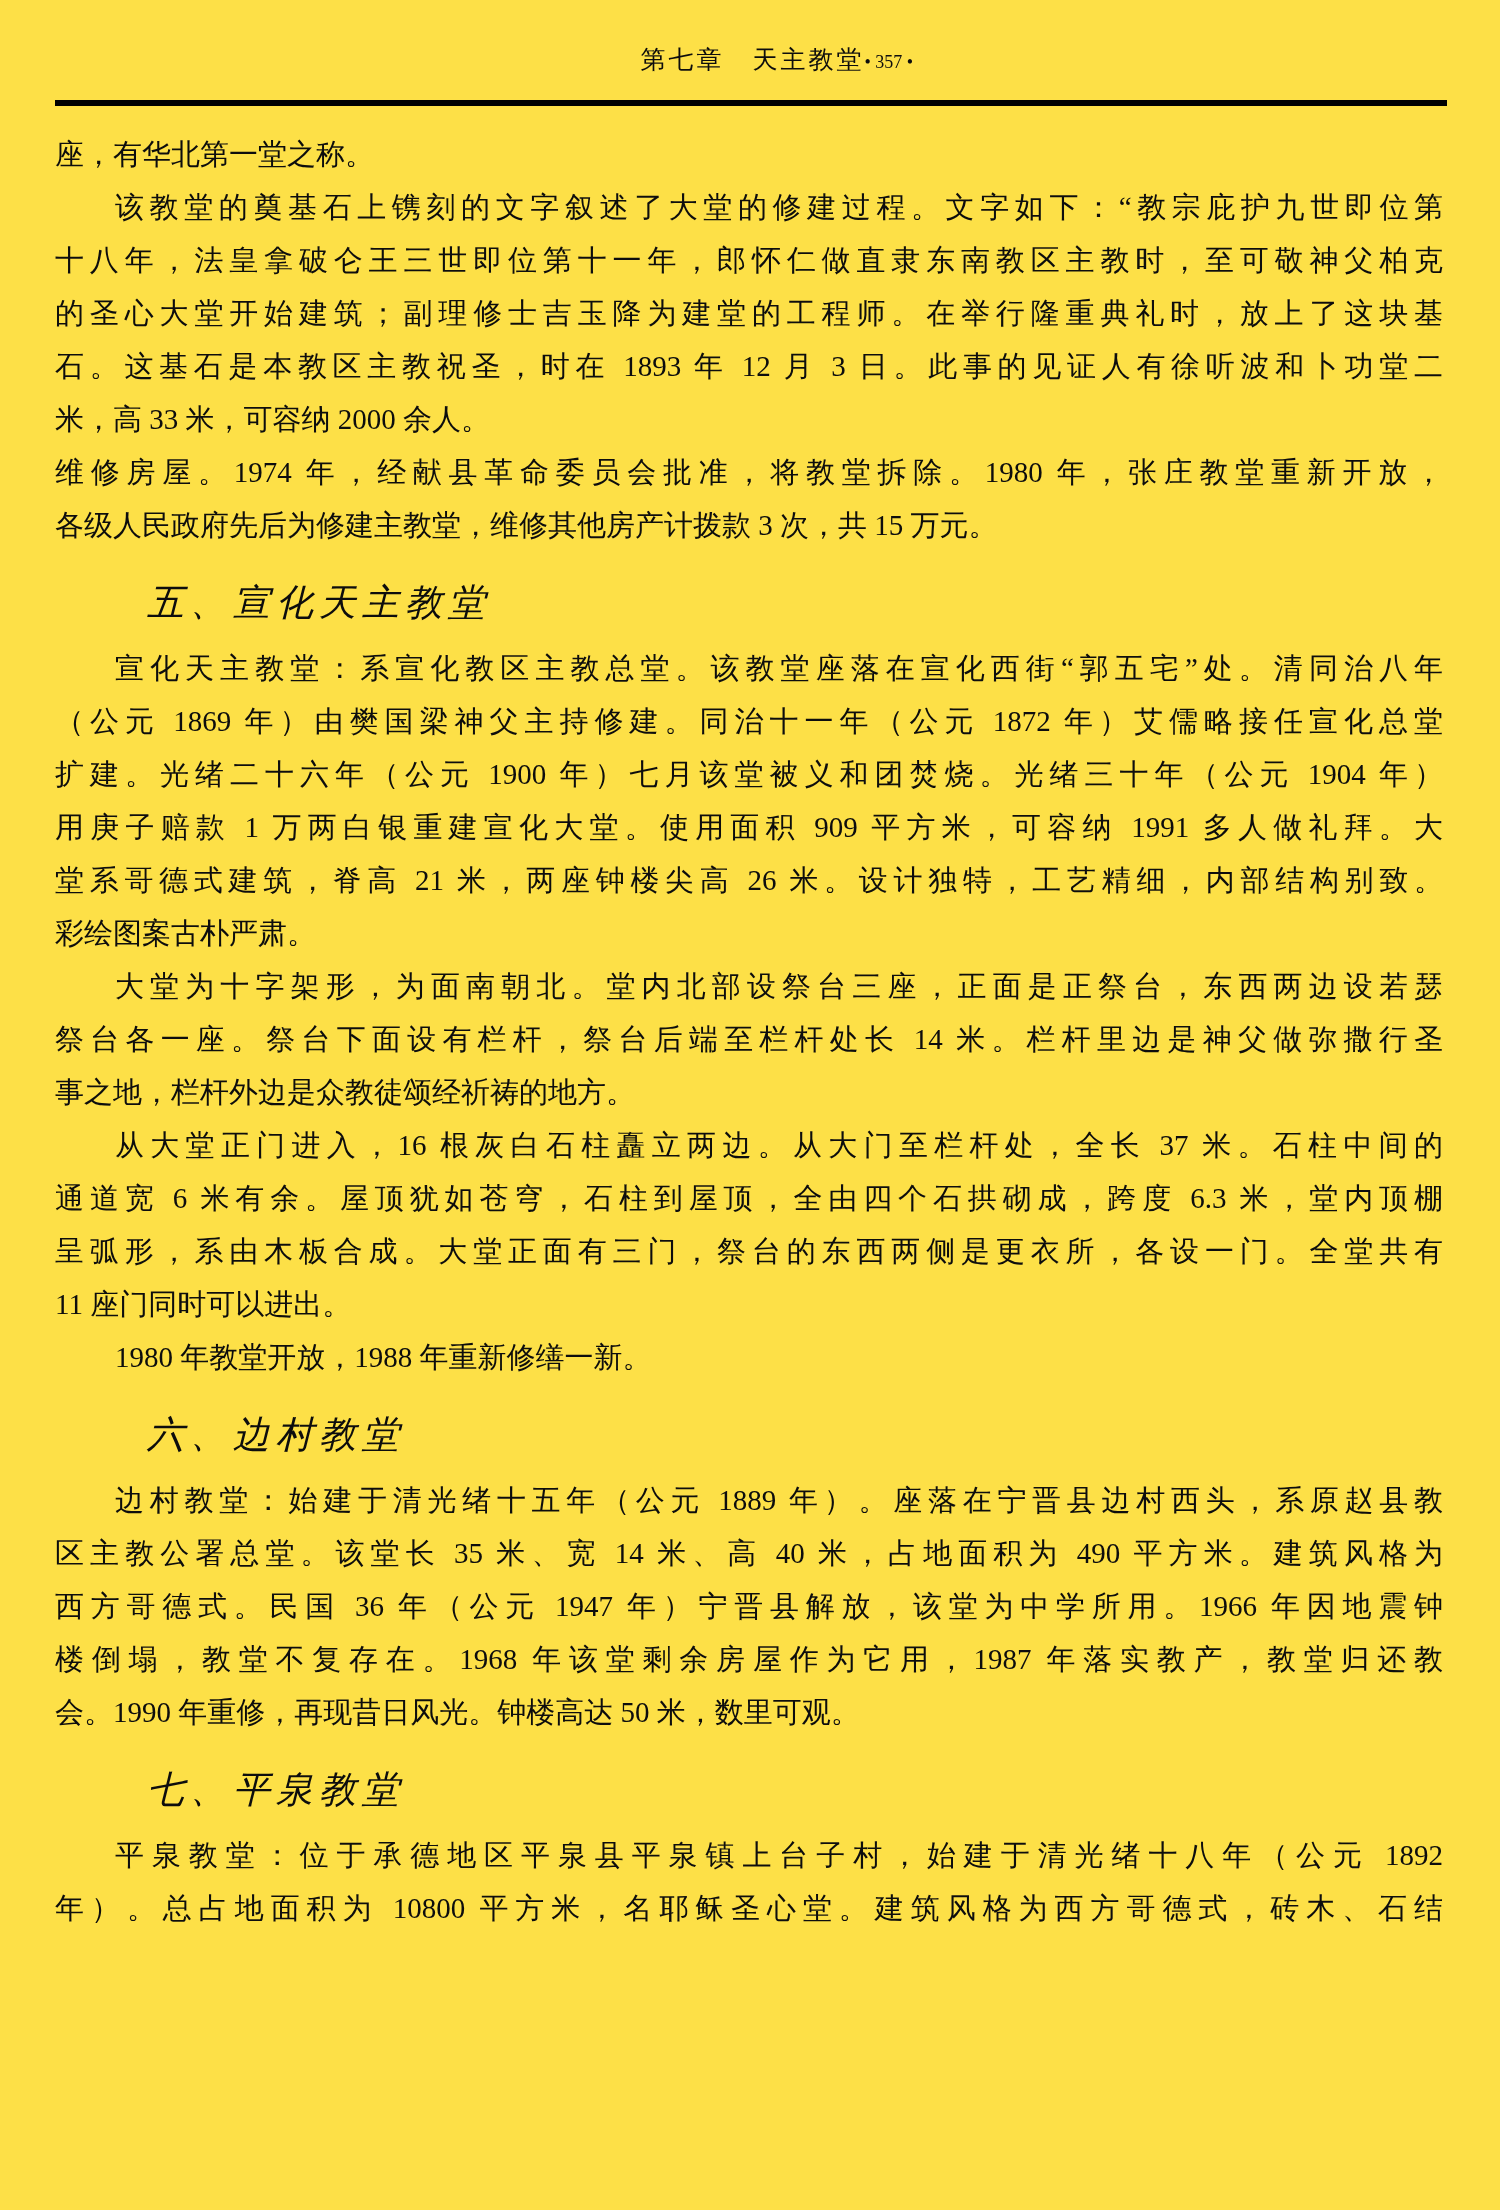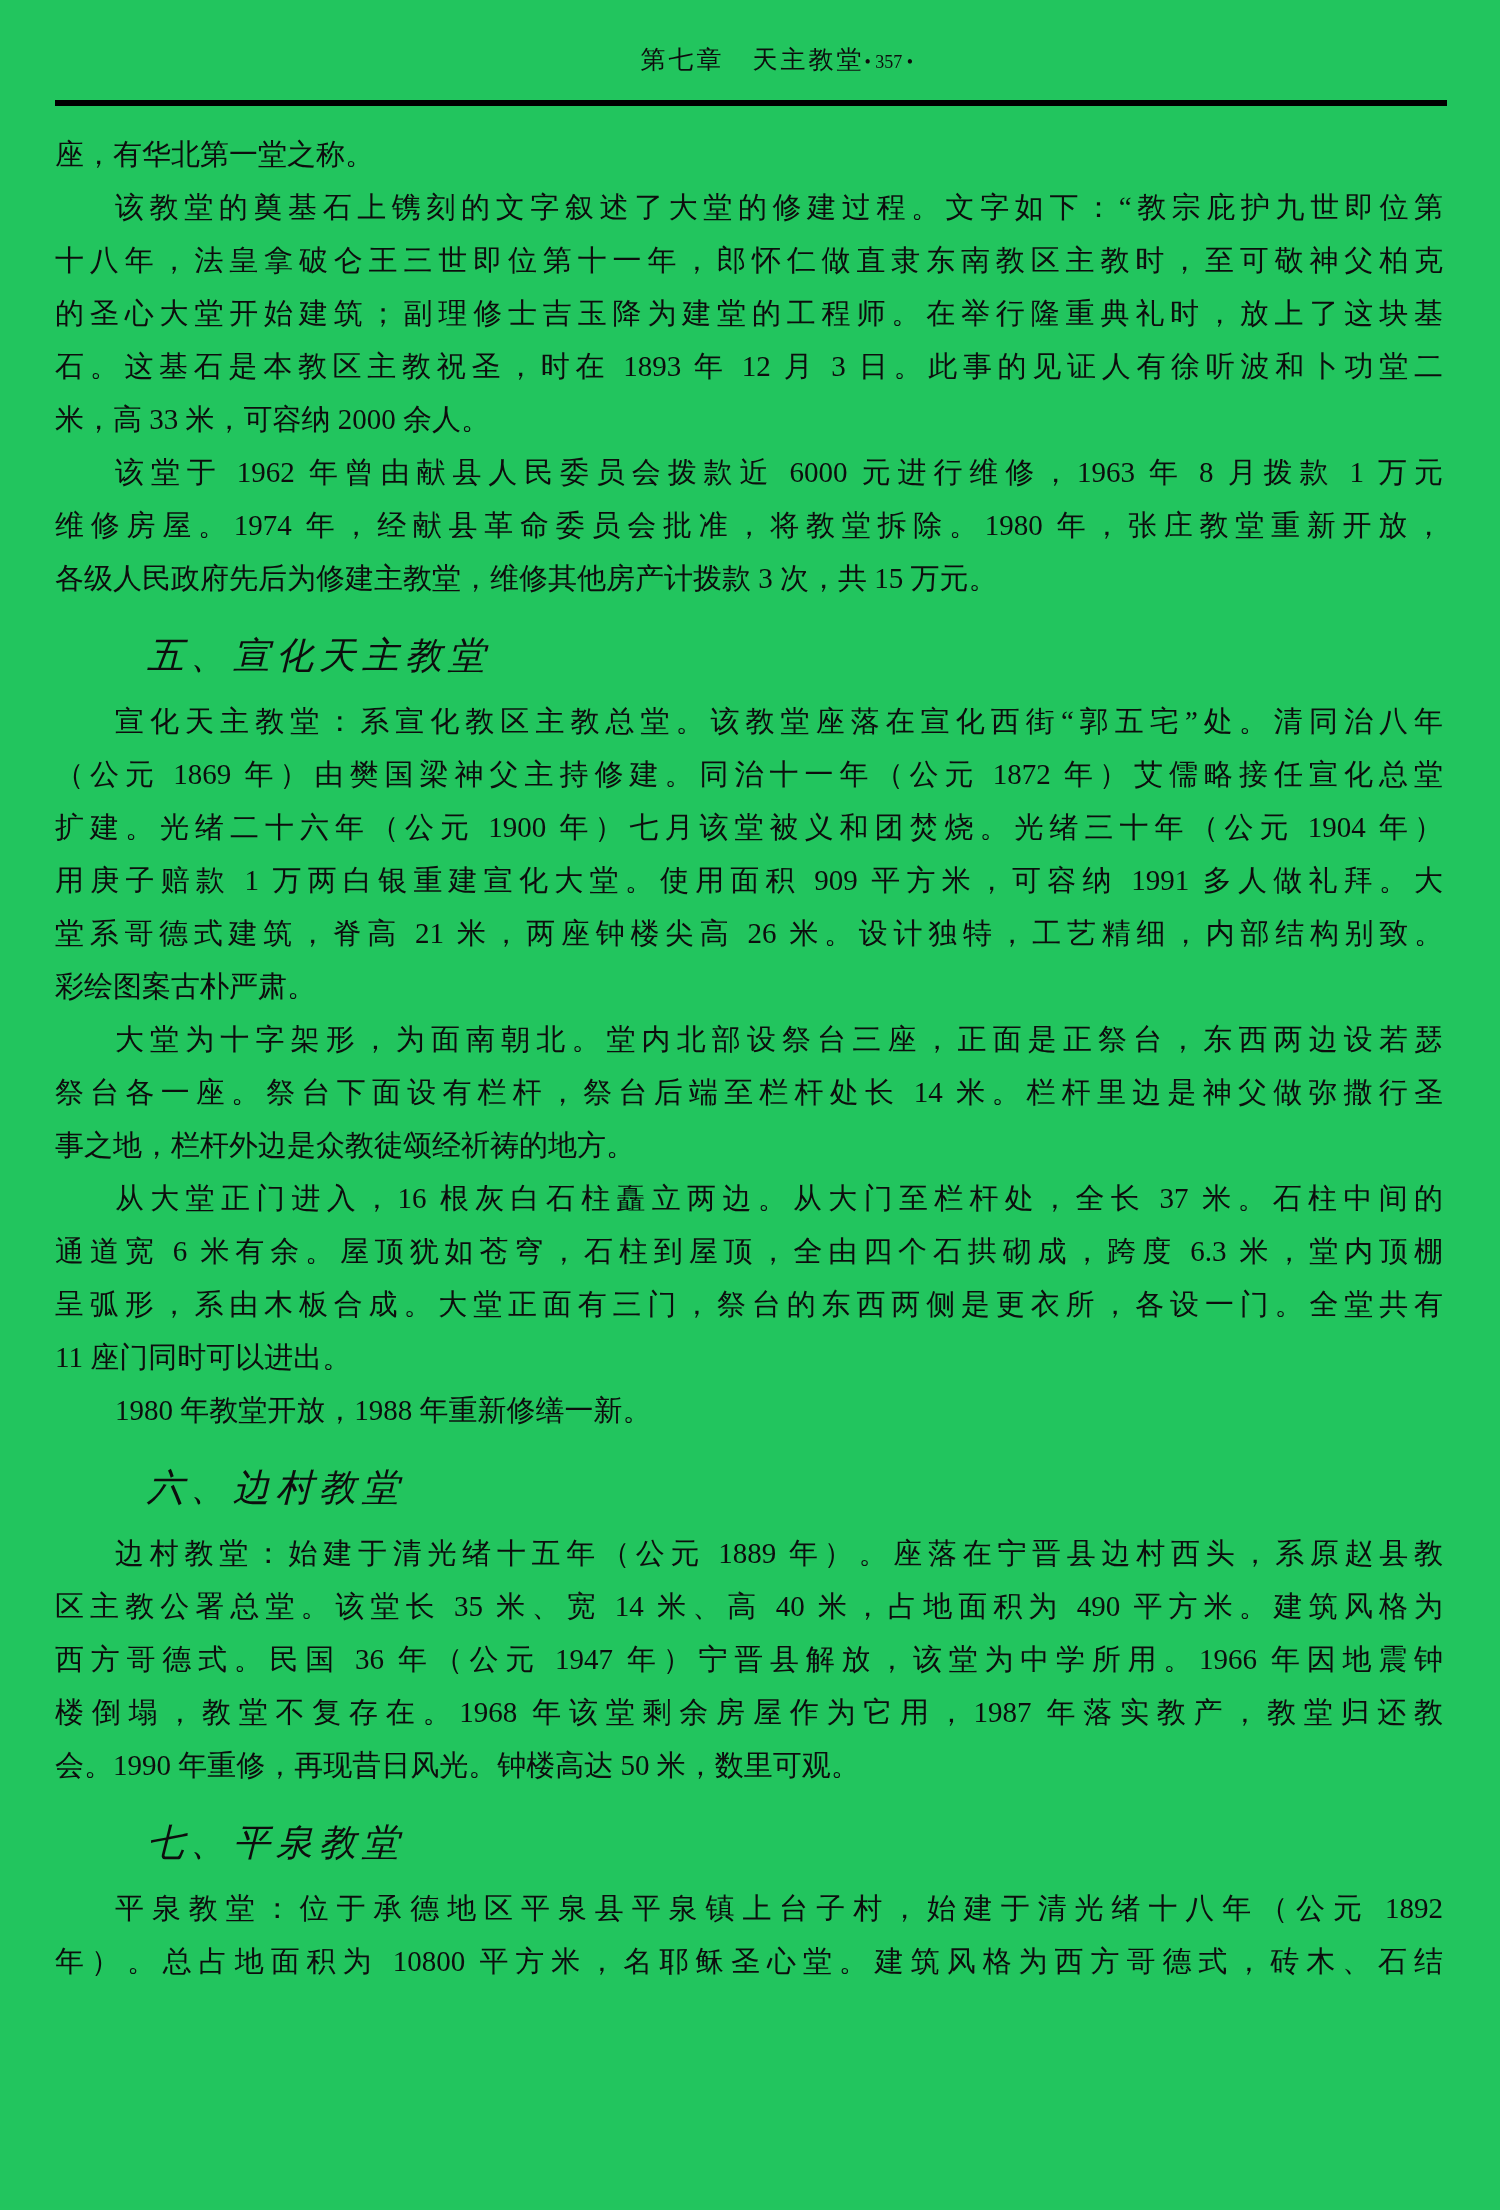--- a/index.html
+++ b/index.html
@@ -1,20 +1,20 @@
 <!DOCTYPE html>
 <html><head>
 <meta charset="utf-8">
 <style>
   html,body{margin:0;padding:0;background:#ffffff;}
   .page{
     position:relative;
     width:1500px;
     height:2210px;
-    background:#22c55e;
+    background:#fde047;
     color:#0d0d0d;
     font-family:"Liberation Serif","DejaVu Serif",serif;
     overflow:hidden;
     box-sizing:border-box;
   }
   .page-header{
     display:grid;
     grid-template-columns:1fr auto 1fr;
     align-items:baseline;
     padding:40px 50px 0 55px;
@@ -75,21 +75,20 @@
     <div class="page-number">• 357 •</div>
   </header>
   <div class="header-rule"></div>
   <main class="content" id="content">
       <div class="text-line para-end">座，有华北第一堂之称。</div>
       <div class="text-line indent">该教堂的奠基石上镌刻的文字叙述了大堂的修建过程。文字如下：“教宗庇护九世即位第</div>
       <div class="text-line">十八年，法皇拿破仑王三世即位第十一年，郎怀仁做直隶东南教区主教时，至可敬神父柏克</div>
       <div class="text-line">的圣心大堂开始建筑；副理修士吉玉降为建堂的工程师。在举行隆重典礼时，放上了这块基</div>
       <div class="text-line">石。这基石是本教区主教祝圣，时在 1893 年 12 月 3 日。此事的见证人有徐听波和卜功堂二</div>
       <div class="text-line para-end">米，高 33 米，可容纳 2000 余人。</div>
-      <div class="text-line indent">该堂于 1962 年曾由献县人民委员会拨款近 6000 元进行维修，1963 年 8 月拨款 1 万元</div>
       <div class="text-line">维修房屋。1974 年，经献县革命委员会批准，将教堂拆除。1980 年，张庄教堂重新开放，</div>
       <div class="text-line para-end">各级人民政府先后为修建主教堂，维修其他房产计拨款 3 次，共 15 万元。</div>
       <h2 class="section-heading">五、宣化天主教堂</h2>
       <div class="text-line indent">宣化天主教堂：系宣化教区主教总堂。该教堂座落在宣化西街“郭五宅”处。清同治八年</div>
       <div class="text-line">（公元 1869 年）由樊国梁神父主持修建。同治十一年（公元 1872 年）艾儒略接任宣化总堂</div>
       <div class="text-line">扩建。光绪二十六年（公元 1900 年）七月该堂被义和团焚烧。光绪三十年（公元 1904 年）</div>
       <div class="text-line">用庚子赔款 1 万两白银重建宣化大堂。使用面积 909 平方米，可容纳 1991 多人做礼拜。大</div>
       <div class="text-line">堂系哥德式建筑，脊高 21 米，两座钟楼尖高 26 米。设计独特，工艺精细，内部结构别致。</div>
       <div class="text-line para-end">彩绘图案古朴严肃。</div>
       <div class="text-line indent">大堂为十字架形，为面南朝北。堂内北部设祭台三座，正面是正祭台，东西两边设若瑟</div>

